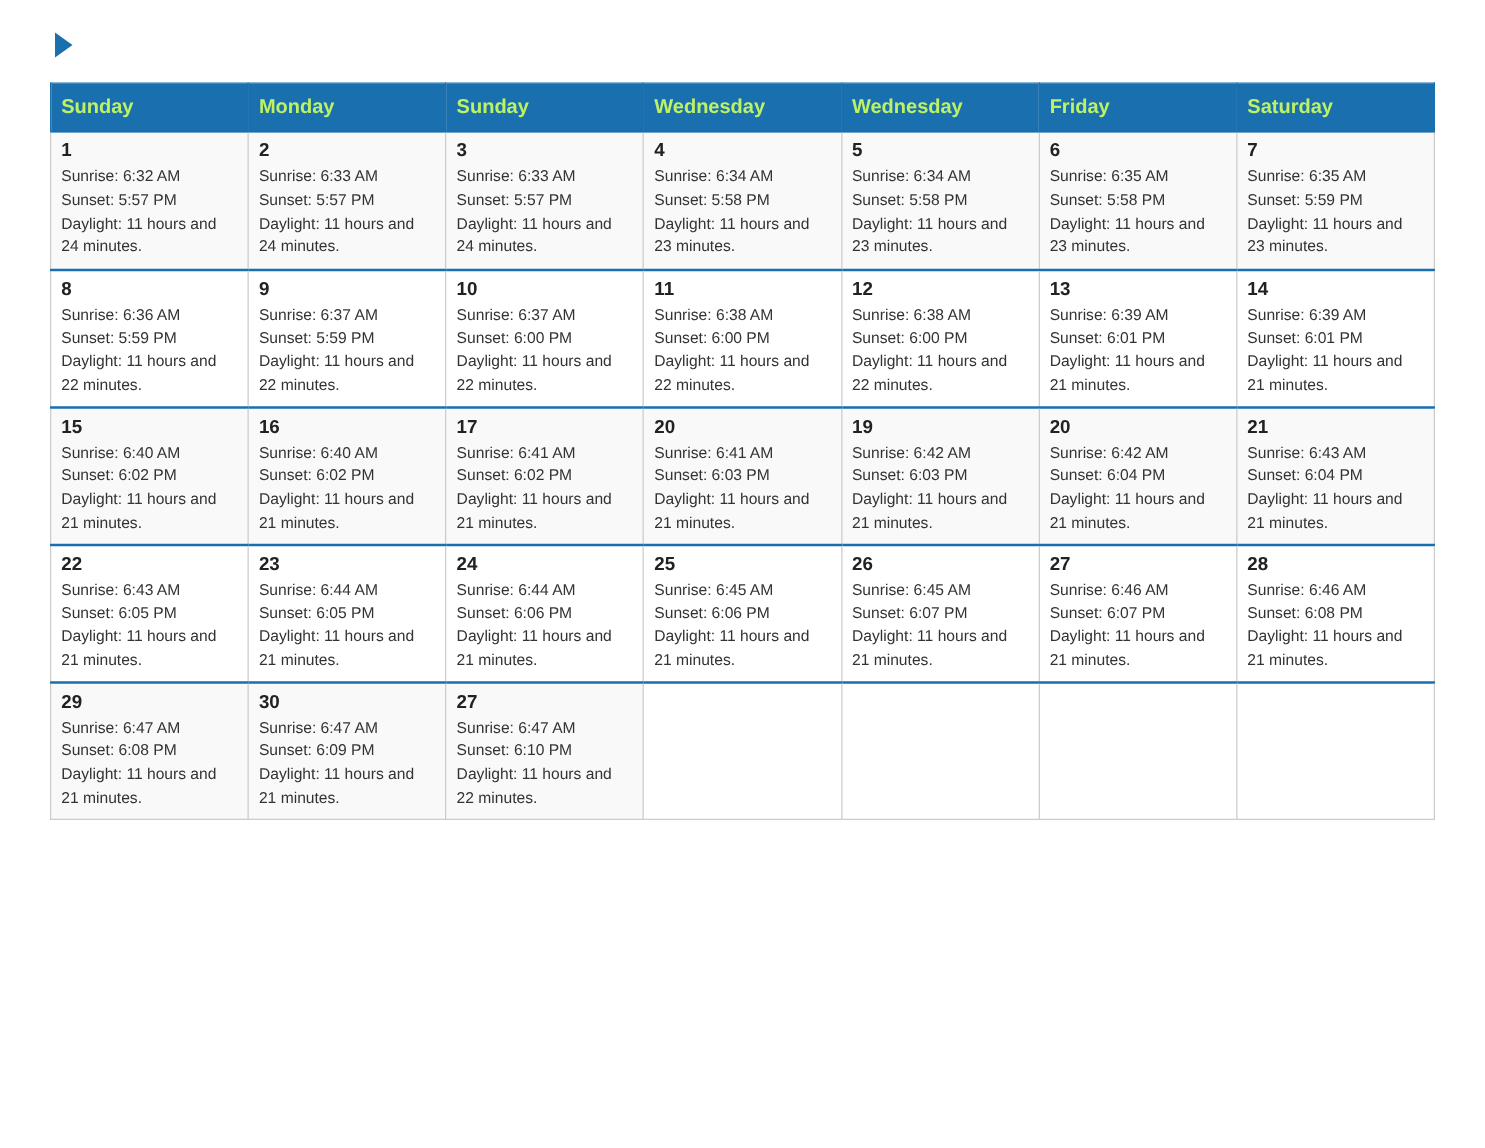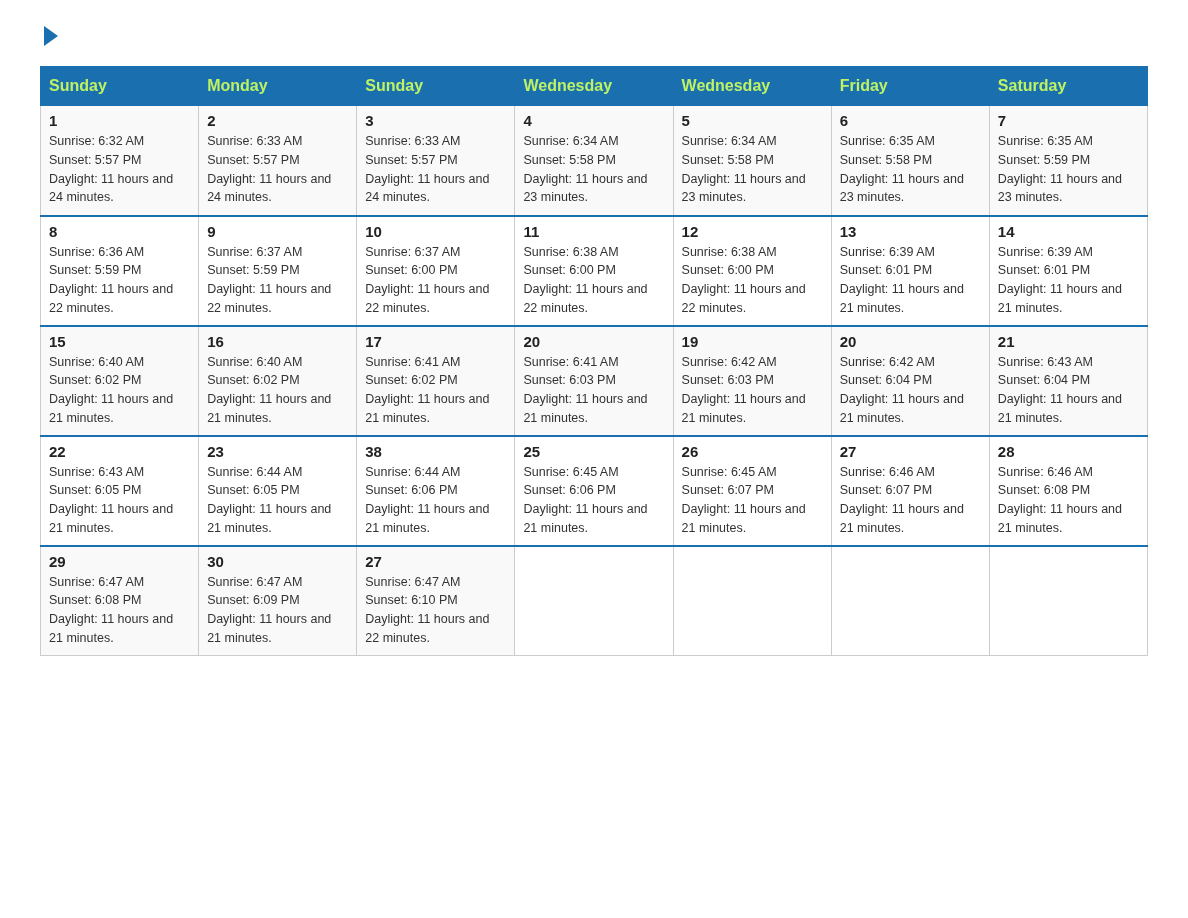--- a/index.html
+++ b/index.html
@@ -319,21 +319,21 @@
       </td>
         <td>
         <span class="day-number">23</span>
         <div class="day-info">
           Sunrise: 6:44 AM<br>
           Sunset: 6:05 PM<br>
           Daylight: 11 hours and 21 minutes.
         </div>
       </td>
         <td>
-        <span class="day-number">38</span>
+        <span class="day-number">24</span>
         <div class="day-info">
           Sunrise: 6:44 AM<br>
           Sunset: 6:06 PM<br>
           Daylight: 11 hours and 21 minutes.
         </div>
       </td>
         <td>
         <span class="day-number">25</span>
         <div class="day-info">
           Sunrise: 6:45 AM<br>

